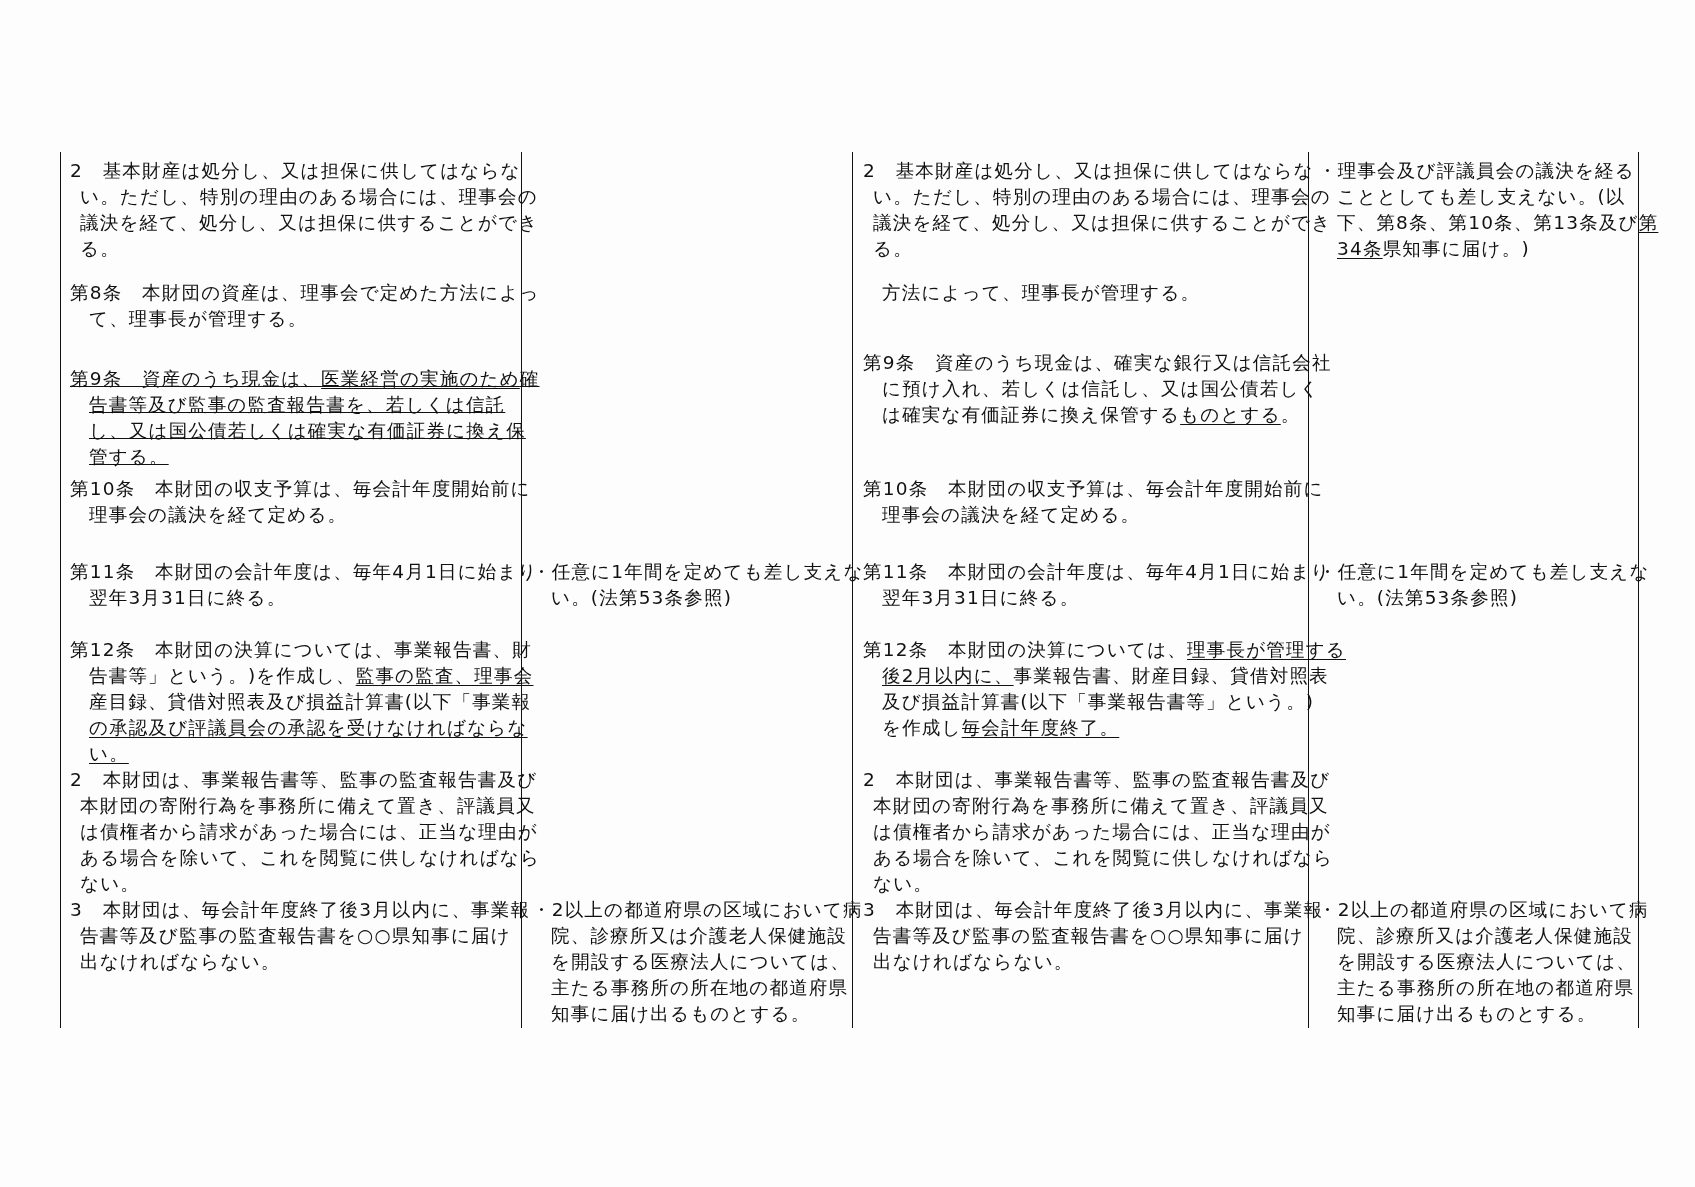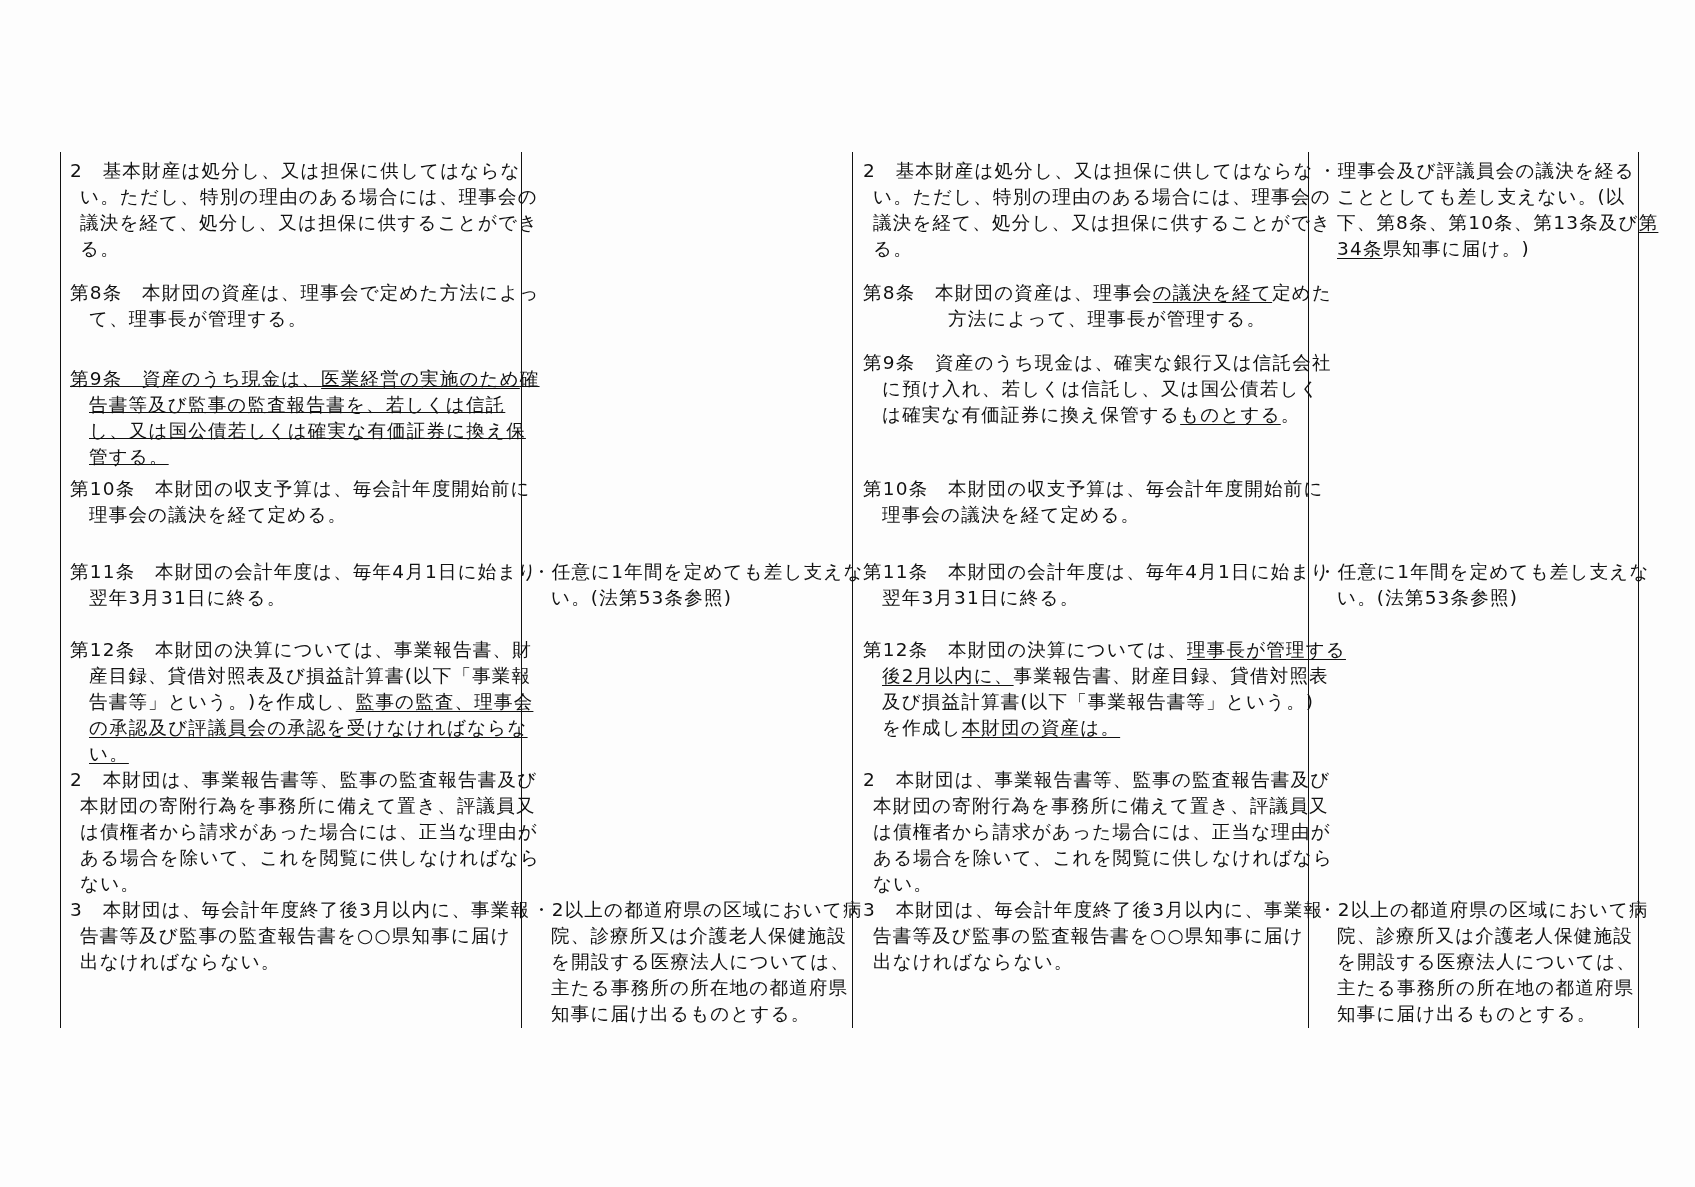--- a/index.html
+++ b/index.html
@@ -40,22 +40,22 @@
       <div class="blk" style="top: 476px; left: 70px;">
         <span class="ln"><span>第10条　本財団の収支予算は、毎会計年度開始前に</span></span>
         <span class="ln" style="padding-left: 19px;"><span>理事会の議決を経て定める。</span></span>
       </div>
       <div class="blk" style="top: 559px; left: 70px;">
         <span class="ln"><span>第11条　本財団の会計年度は、毎年4月1日に始まり</span></span>
         <span class="ln" style="padding-left: 19px;"><span>翌年3月31日に終る。</span></span>
       </div>
       <div class="blk" style="top: 637px; left: 70px;">
         <span class="ln"><span>第12条　本財団の決算については、事業報告書、財</span></span>
+        <span class="ln" style="padding-left: 19px;"><span>告書等」という。)を作成し、</span><span class="u">監事の監査、理事会</span></span>
         <span class="ln" style="padding-left: 19px;"><span>産目録、貸借対照表及び損益計算書(以下「事業報</span></span>
-        <span class="ln" style="padding-left: 19px;"><span>告書等」という。)を作成し、</span><span class="u">監事の監査、理事会</span></span>
         <span class="ln" style="padding-left: 19px;"><span class="u">の承認及び評議員会の承認を受けなければならな</span></span>
         <span class="ln" style="padding-left: 19px;"><span class="u">い。</span></span>
       </div>
       <div class="blk" style="top: 767px; left: 70px;">
         <span class="ln"><span>2　本財団は、事業報告書等、監事の監査報告書及び</span></span>
         <span class="ln" style="padding-left: 10px;"><span>本財団の寄附行為を事務所に備えて置き、評議員又</span></span>
         <span class="ln" style="padding-left: 10px;"><span>は債権者から請求があった場合には、正当な理由が</span></span>
         <span class="ln" style="padding-left: 10px;"><span>ある場合を除いて、これを閲覧に供しなければなら</span></span>
         <span class="ln" style="padding-left: 10px;"><span>ない。</span></span>
       </div>
@@ -79,41 +79,40 @@
       </div>
     </div>
   <div id="col-2">
       <div class="blk" style="top: 158px; left: 863px;">
         <span class="ln"><span>2　基本財産は処分し、又は担保に供してはならな</span></span>
         <span class="ln" style="padding-left: 10px;"><span>い。ただし、特別の理由のある場合には、理事会の</span></span>
         <span class="ln" style="padding-left: 10px;"><span>議決を経て、処分し、又は担保に供することができ</span></span>
         <span class="ln" style="padding-left: 10px;"><span>る。</span></span>
       </div>
       <div class="blk" style="top: 280px; left: 863px;">
-        <span class="ln"><span>第8条　本財団の資産は、理事会</span><span class="u">の議決を経て</span><span>定めた</span></span>
         <span class="ln" style="padding-left: 19px; text-align: center;"><span>方法によって、理事長が管理する。</span></span>
       </div>
       <div class="blk" style="top: 350px; left: 863px;">
         <span class="ln"><span>第9条　資産のうち現金は、確実な銀行又は信託会社</span></span>
         <span class="ln" style="padding-left: 19px;"><span>に預け入れ、若しくは信託し、又は国公債若しく</span></span>
         <span class="ln" style="padding-left: 19px;"><span>は確実な有価証券に換え保管する</span><span class="u">ものとする</span><span>。</span></span>
       </div>
       <div class="blk" style="top: 476px; left: 863px;">
         <span class="ln"><span>第10条　本財団の収支予算は、毎会計年度開始前に</span></span>
         <span class="ln" style="padding-left: 19px;"><span>理事会の議決を経て定める。</span></span>
       </div>
       <div class="blk" style="top: 559px; left: 863px;">
         <span class="ln"><span>第11条　本財団の会計年度は、毎年4月1日に始まり</span></span>
         <span class="ln" style="padding-left: 19px;"><span>翌年3月31日に終る。</span></span>
       </div>
       <div class="blk" style="top: 637px; left: 863px;">
         <span class="ln"><span>第12条　本財団の決算については、</span><span class="u">理事長が管理する</span></span>
         <span class="ln" style="padding-left: 19px;"><span class="u">後2月以内に、</span><span>事業報告書、財産目録、貸借対照表</span></span>
         <span class="ln" style="padding-left: 19px;"><span>及び損益計算書(以下「事業報告書等」という。)</span></span>
-        <span class="ln" style="padding-left: 19px;"><span>を作成し</span><span class="u">本財団の資産は。</span></span>
+        <span class="ln" style="padding-left: 19px;"><span>を作成し</span><span class="u">毎会計年度終了。</span></span>
       </div>
       <div class="blk" style="top: 767px; left: 863px;">
         <span class="ln"><span>2　本財団は、事業報告書等、監事の監査報告書及び</span></span>
         <span class="ln" style="padding-left: 10px;"><span>本財団の寄附行為を事務所に備えて置き、評議員又</span></span>
         <span class="ln" style="padding-left: 10px;"><span>は債権者から請求があった場合には、正当な理由が</span></span>
         <span class="ln" style="padding-left: 10px;"><span>ある場合を除いて、これを閲覧に供しなければなら</span></span>
         <span class="ln" style="padding-left: 10px;"><span>ない。</span></span>
       </div>
       <div class="blk" style="top: 897px; left: 863px;">
         <span class="ln"><span>3　本財団は、毎会計年度終了後3月以内に、事業報</span></span>

